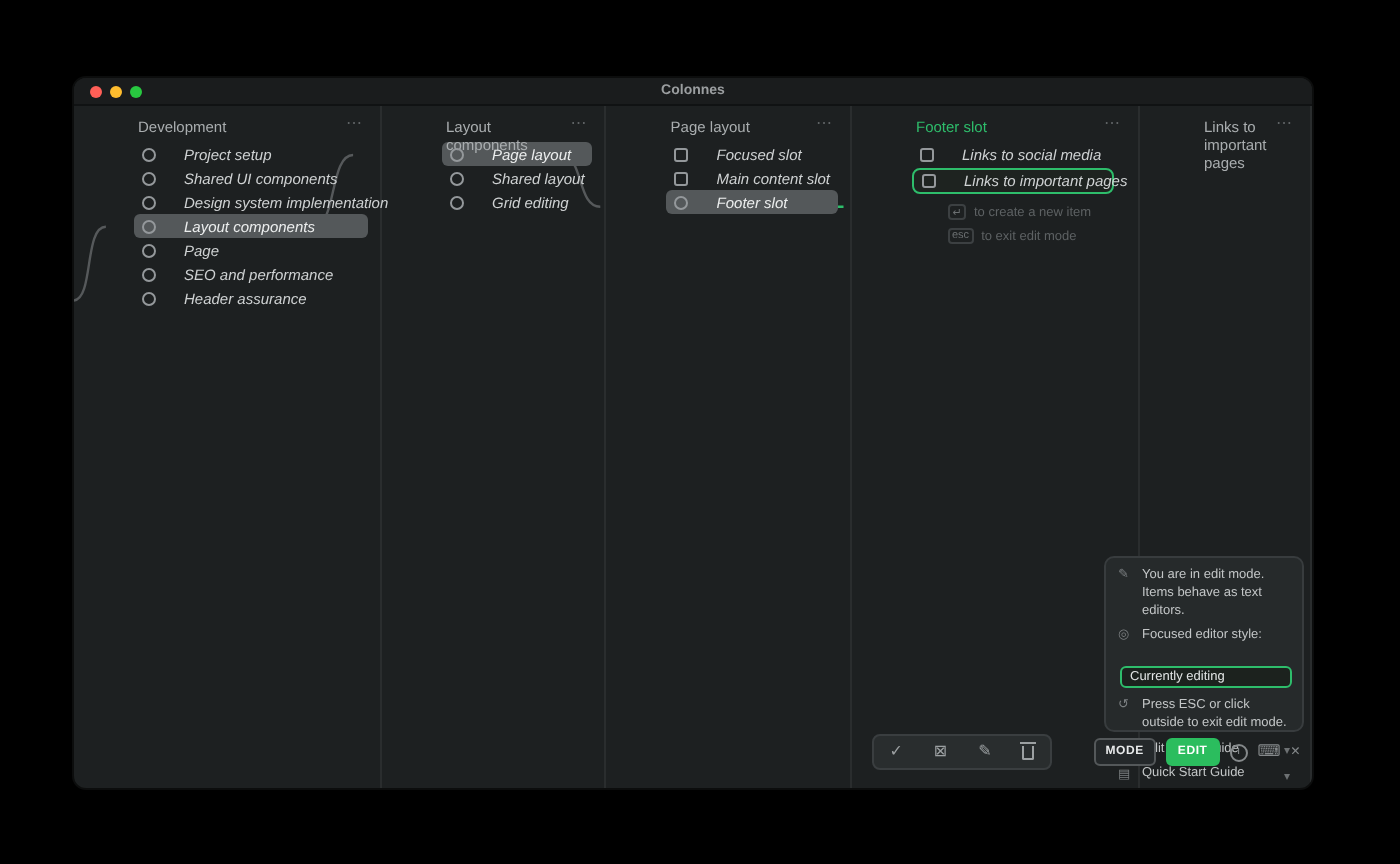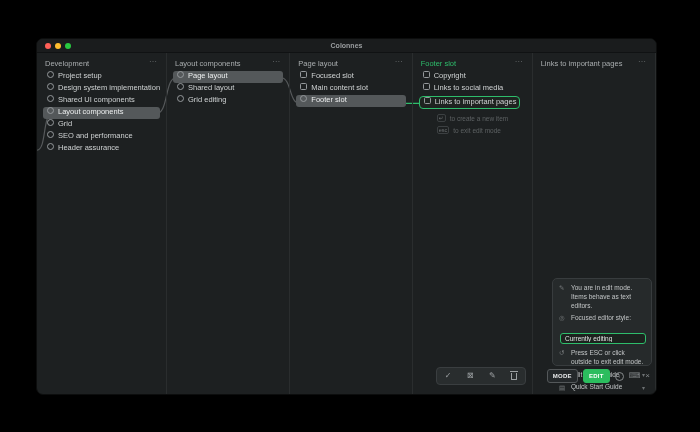--- a/index.html
+++ b/index.html
@@ -10,31 +10,31 @@
     border:1px solid #0c0d0d; overflow:hidden; }
   .titlebar { position:relative; height:14px; background:#1a1c1d;
     border-bottom:1px solid #101213; display:flex; align-items:center; }
   .lights { display:flex; gap:4px; margin-left:8px; }
   .light { width:6px; height:6px; border-radius:50%; }
   .light.red { background:#ff5f57; } .light.yellow { background:#febc2e; }
   .light.green { background:#28c840; }
   .win-title { position:absolute; left:0; right:0; text-align:center;
     font-size:7px; color:#9b9ea0; font-weight:bold; }
   .columns { position:relative; display:flex; height:342px; }
-  .col { position:relative; border-right:1px solid #2a2d2e; }
+  .col { position:relative; border-right:1px solid #2a2d2e;margin-left:24px; }
   .col:last-child { border-right:none; }
   .c1{width:130px;} .c2{width:124px;} .c3{width:123px;} .c4{width:120px;} .c5{width:124px;}
   .col-header { height:18px; padding:6px 8px 0; display:flex;
     justify-content:space-between; align-items:flex-start; }
   .col-title { font-size:7.5px; color:#a9adaf; }
   .col-title.green { color:#2ebd6b; }
   .col-menu { font-size:8px; color:#5f6365; line-height:6px; cursor:default; letter-spacing:1px; }
   .list { padding-top:0; }
-  .row { height:12px; margin:0 6px; padding:0 4px; display:flex; 
-    gap:4px; border-radius:3px; }
+  .row { height:12px; margin:0 6px; padding:0 4px; display:flex; align-items:center;
+    gap:14px; border-radius:3px;font-style:italic; }
   .row .lbl { font-size:7.5px; color:#cfd2d3; white-space:nowrap; }
   .row.hl { background:#54585a; }
   .row.hl .lbl { color:#eceeee; }
   .cb { width:7px; height:7px; border:1px solid #94989b; flex:0 0 auto; background:transparent; }
   .cb.circle { border-radius:50%; }
   .cb.square { border-radius:1.5px; }
   .row.editing { height:13px; border:1px solid #2ebd6b; background:#1e2320;
     border-radius:4px; margin:1px 12px 0 6px; }
   .cursor { display:inline-block; width:1px; height:8px; background:#dfe2e2; margin-left:1px; }
   .hints { margin-top:5px; }
@@ -99,33 +99,33 @@
         <span class="col-title">Development</span>
         <span class="col-menu">⋯</span>
       </div>
       <div class="list">
         <div class="row">
           <span class="cb circle"></span>
           <span class="lbl">Project setup</span>
         </div>
         <div class="row">
           <span class="cb circle"></span>
+          <span class="lbl">Shared UI components</span>
+        </div>
+        <div class="row">
+          <span class="cb circle"></span>
           <span class="lbl">Design system implementation</span>
         </div>
-        <div class="row">
-          <span class="cb circle"></span>
-          <span class="lbl">Shared UI components</span>
-        </div>
         <div class="row hl">
           <span class="cb circle"></span>
           <span class="lbl">Layout components</span>
         </div>
         <div class="row">
           <span class="cb circle"></span>
-          <span class="lbl">Grid</span>
+          <span class="lbl">Page</span>
         </div>
         <div class="row">
           <span class="cb circle"></span>
           <span class="lbl">SEO and performance</span>
         </div>
         <div class="row">
           <span class="cb circle"></span>
           <span class="lbl">Header assurance</span>
         </div>
       </div>
@@ -172,24 +172,20 @@
         </div>
       </div>
     </div>
 
     <div class="col c4">
       <div class="col-header">
         <span class="col-title green">Footer slot</span>
         <span class="col-menu">⋯</span>
       </div>
       <div class="list">
-        <div class="row">
-          <span class="cb square"></span>
-          <span class="lbl">Copyright</span>
-        </div>
         <div class="row">
           <span class="cb square"></span>
           <span class="lbl">Links to social media</span>
         </div>
         <div class="row editing">
           <span class="cb square"></span>
           <span class="lbl">Links to important pages</span>
           <span class="cursor"></span>
         </div>
         <div class="hints">

